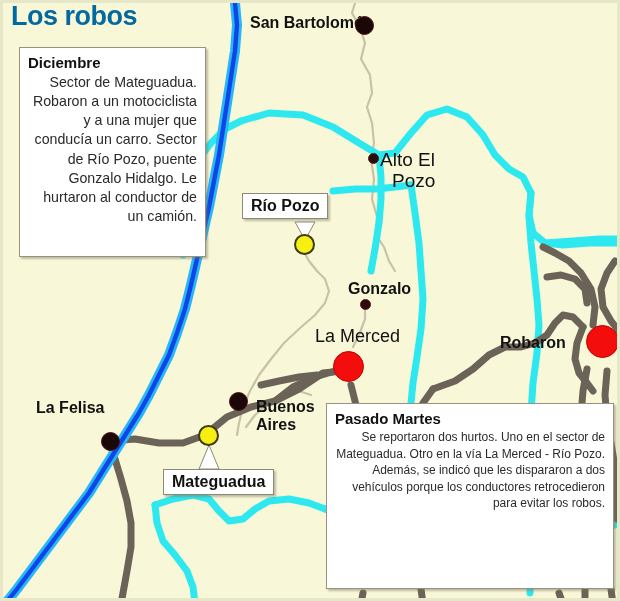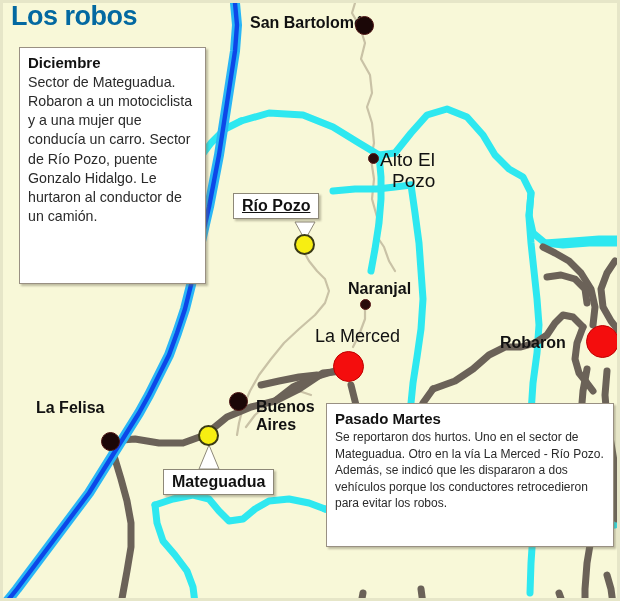--- a/index.html
+++ b/index.html
@@ -44,42 +44,43 @@
     font-weight:bold;
     color:#121212;
     line-height:1.28;
     margin-bottom:1px;
     white-space:nowrap;
   }
   .infobox .ib-body{
     font-size:14.5px;
     color:#2a2a2a;
     line-height:1.36;
-  }
-  #box-diciembre{left:16px; top:44px; width:187px; height:237px;}
+    text-align:right;
+  }
+  #box-diciembre{left:16px; top:44px; width:187px; height:210px;}
   #box-diciembre .ib-body{font-size:14.2px;line-height:1.345;}
-  #box-martes{left:323px; top:400px; width:288px; height:144px;}
+  #box-martes{left:323px; top:400px; width:288px; height:186px;}
   #box-martes .ib-body{font-size:12px;line-height:1.38;}
 
   
   .callout{
     position:absolute;
     background:#ffffff;
     border:1px solid #8d8878;
     box-shadow:2px 2px 2px rgba(120,115,90,.45);
     font-size:16px;
     font-weight:bold;
     color:#111;
     padding:3px 8px 3px 8px;
     white-space:nowrap;
     z-index:30;
     box-sizing:border-box;
     line-height:1.15;
   }
-  #callout-riopozo{left:230px; top:190px;text-decoration:underline;}
+  #callout-riopozo{left:239px; top:190px;}
   #callout-mateguadua{left:160px; top:466px;}
 
   
   .place-label{
     position:absolute;
     z-index:25;
     color:#111;
     white-space:nowrap;
     line-height:1.1;
   }
@@ -178,21 +179,21 @@
   <div class="place-label pl-mid" id="lbl-sanbartolome">
     <span>San Bartolomé</span>
   </div>
 
   <div class="place-label pl-minor" id="lbl-altoelpozo">
     <div class="l1">Alto El</div>
     <div class="l2">Pozo</div>
   </div>
 
   <div class="place-label pl-mid" id="lbl-naranjal">
-    <span>Naranjal</span>
+    <span>Gonzalo</span>
   </div>
 
   <div class="place-label pl-major" id="lbl-lamerced">
     <span>La Merced</span>
   </div>
 
   <div class="place-label pl-mid" id="lbl-salamina">
     <span>Robaron</span>
   </div>
 

